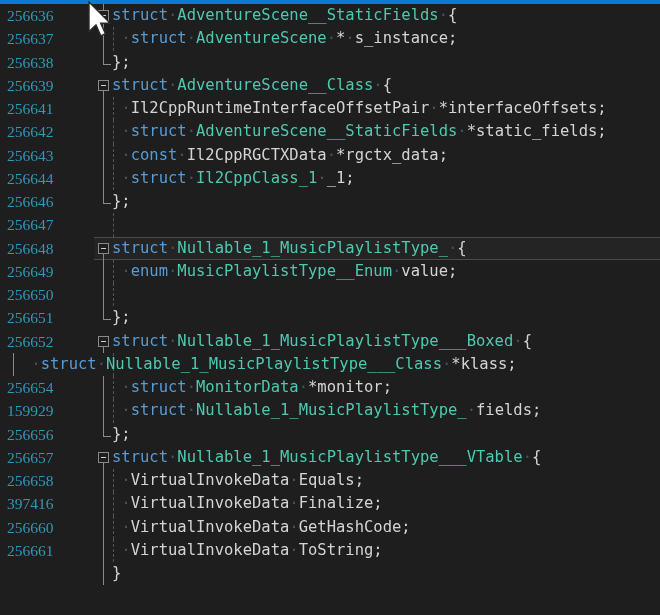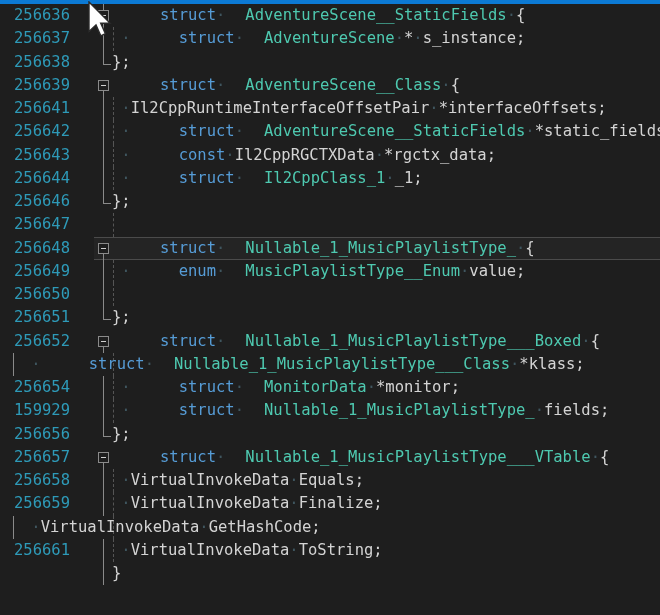--- a/index.html
+++ b/index.html
@@ -10,24 +10,24 @@
   }
   *{margin:0;padding:0;box-sizing:border-box;}
   html,body{width:660px;height:615px;overflow:hidden;}
   body{background:var(--bg);font-family:"DejaVu Sans Mono","Liberation Mono",monospace;
        font-size:15.5px;position:relative;}
   .topbar{height:4px;width:100%;background:var(--bar);}
   .editor{position:relative;width:100%;}
   .line{position:relative;display:flex;height:23.25px;line-height:23.25px;white-space:pre;}
   .hl{position:absolute;left:94px;right:0;top:0;bottom:0;background:var(--cur-bg);
       border-top:1px solid var(--cur-border);border-bottom:1px solid var(--cur-border);z-index:0;}
-  .num{width:90px;padding-left:14px;color:var(--num);position:relative;z-index:1;flex:none;}
+  .num{width:90px;padding-left:7px;color:var(--num);position:relative;z-index:1;flex:none;font-family:Liberation Serif, serif;}
   .fold-margin{width:22px;position:relative;z-index:1;flex:none;}
   .code{flex:1;position:relative;z-index:1;}
-  .tk-kw{color:var(--kw);margin-left:48px;} .tk-ty{color:var(--ty);margin-left:20px;} .tk-pl{color:var(--pl);} .tk-ws{color:var(--ws);}
+  .tk-kw{color:var(--kw);} .tk-ty{color:var(--ty);} .tk-pl{color:var(--pl);} .tk-ws{color:var(--ws);}
   .fold-vline{position:absolute;left:13px;top:0;bottom:0;width:1px;background:var(--fold);}
   .fold-vline.below{top:17px;} .fold-vline.above{bottom:17px;top:0;}
   .fold-corner{position:absolute;left:13px;top:0;width:8px;height:14px;
       border-left:1px solid var(--fold);border-bottom:1px solid var(--fold);}
   .fold-box{position:absolute;left:8px;top:6px;width:11px;height:11px;
       border:1px solid var(--fold);background:var(--bg);z-index:2;}
   .fold-box .minus{position:absolute;left:2px;top:4px;width:5px;height:1px;background:#cfcfcf;}
   .guide{position:absolute;left:113px;top:0;bottom:0;width:0;
       border-left:1px dashed var(--guide);z-index:1;}
   .cursor{position:absolute;left:86px;top:1px;z-index:10;}
@@ -52,21 +52,21 @@
     <div class="line"><div class="guide"></div><div class="num">256649</div><div class="fold-margin"><div class="fold-vline"></div></div><div class="code"><span class="tk-ws"> ·</span><span class="tk-kw">enum</span><span class="tk-ws">·</span><span class="tk-ty">MusicPlaylistType__Enum</span><span class="tk-ws">·</span><span class="tk-pl">value;</span></div></div>
     <div class="line"><div class="guide"></div><div class="num">256650</div><div class="fold-margin"><div class="fold-vline"></div></div></div>
     <div class="line"><div class="num">256651</div><div class="fold-margin"><div class="fold-corner"></div></div><div class="code"><span class="tk-pl">};</span></div></div>
     <div class="line"><div class="num">256652</div><div class="fold-margin"><div class="fold-box"><div class="minus"></div></div><div class="fold-vline below"></div></div><div class="code"><span class="tk-kw">struct</span><span class="tk-ws">·</span><span class="tk-ty">Nullable_1_MusicPlaylistType___Boxed</span><span class="tk-ws">·</span><span class="tk-pl">{</span></div></div>
     <div class="line"><div class="guide"></div><div class="fold-margin"><div class="fold-vline"></div></div><div class="code"><span class="tk-ws"> ·</span><span class="tk-kw">struct</span><span class="tk-ws">·</span><span class="tk-ty">Nullable_1_MusicPlaylistType___Class</span><span class="tk-ws">·</span><span class="tk-pl">*klass;</span></div></div>
     <div class="line"><div class="guide"></div><div class="num">256654</div><div class="fold-margin"><div class="fold-vline"></div></div><div class="code"><span class="tk-ws"> ·</span><span class="tk-kw">struct</span><span class="tk-ws">·</span><span class="tk-ty">MonitorData</span><span class="tk-ws">·</span><span class="tk-pl">*monitor;</span></div></div>
     <div class="line"><div class="guide"></div><div class="num">159929</div><div class="fold-margin"><div class="fold-vline"></div></div><div class="code"><span class="tk-ws"> ·</span><span class="tk-kw">struct</span><span class="tk-ws">·</span><span class="tk-ty">Nullable_1_MusicPlaylistType_</span><span class="tk-ws">·</span><span class="tk-pl">fields;</span></div></div>
     <div class="line"><div class="num">256656</div><div class="fold-margin"><div class="fold-corner"></div></div><div class="code"><span class="tk-pl">};</span></div></div>
     <div class="line"><div class="num">256657</div><div class="fold-margin"><div class="fold-box"><div class="minus"></div></div><div class="fold-vline below"></div></div><div class="code"><span class="tk-kw">struct</span><span class="tk-ws">·</span><span class="tk-ty">Nullable_1_MusicPlaylistType___VTable</span><span class="tk-ws">·</span><span class="tk-pl">{</span></div></div>
     <div class="line"><div class="guide"></div><div class="num">256658</div><div class="fold-margin"><div class="fold-vline"></div></div><div class="code"><span class="tk-ws"> ·</span><span class="tk-pl">VirtualInvokeData</span><span class="tk-ws">·</span><span class="tk-pl">Equals;</span></div></div>
-    <div class="line"><div class="guide"></div><div class="num">256659</div><div class="fold-margin"><div class="fold-vline"></div></div><div class="code"><span class="tk-ws"> ·</span><span class="tk-pl">VirtualInvokeData</span><span class="tk-ws">·</span><span class="tk-pl">Finalize;</span></div></div>
-    <div class="line"><div class="guide"></div><div class="fold-margin"><div class="fold-vline"></div></div><div class="code"><span class="tk-ws"> ·</span><span class="tk-pl">VirtualInvokeData</span><span class="tk-ws">·</span><span class="tk-pl">GetHashCode;</span></div></div>
+    <div class="line"><div class="guide"></div><div class="num">397416</div><div class="fold-margin"><div class="fold-vline"></div></div><div class="code"><span class="tk-ws"> ·</span><span class="tk-pl">VirtualInvokeData</span><span class="tk-ws">·</span><span class="tk-pl">Finalize;</span></div></div>
+    <div class="line"><div class="guide"></div><div class="num">256660</div><div class="fold-margin"><div class="fold-vline"></div></div><div class="code"><span class="tk-ws"> ·</span><span class="tk-pl">VirtualInvokeData</span><span class="tk-ws">·</span><span class="tk-pl">GetHashCode;</span></div></div>
     <div class="line"><div class="guide"></div><div class="num">256661</div><div class="fold-margin"><div class="fold-vline"></div></div><div class="code"><span class="tk-ws"> ·</span><span class="tk-pl">VirtualInvokeData</span><span class="tk-ws">·</span><span class="tk-pl">ToString;</span></div></div>
     <div class="line"><div class="num"></div><div class="fold-margin"><div class="fold-vline"></div></div><div class="code"><span class="tk-pl">}</span></div></div>
   </div>
 
 <svg class="cursor" width="30" height="40" viewBox="0 0 30 40">
   <path d="M3 1 L3 30.5 L10 24 L14.8 34.8 L19.4 32.7 L14.7 22.3 L24.2 22.2 Z" fill="#ffffff" stroke="#2a2a2a" stroke-width="1.4"></path>
 </svg>
 
 </body></html>

